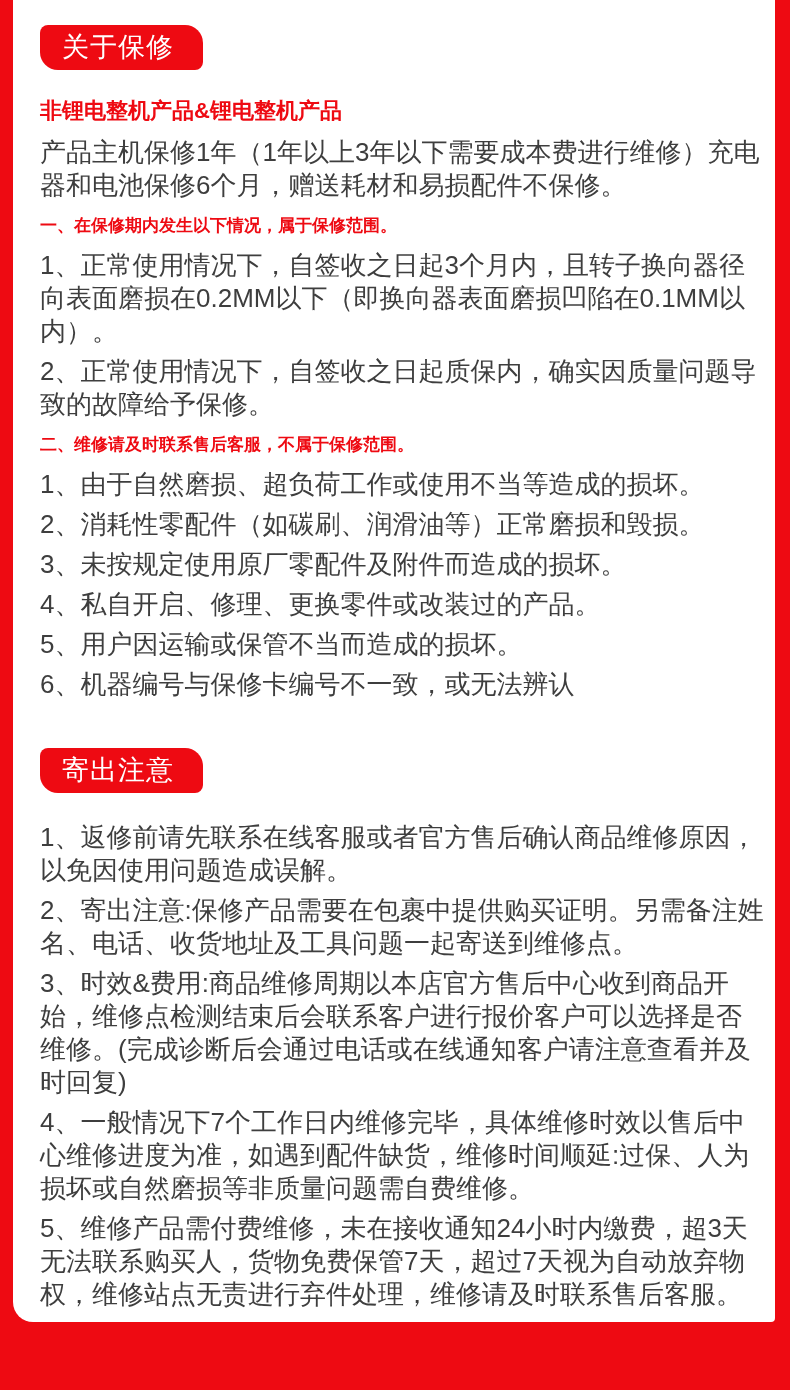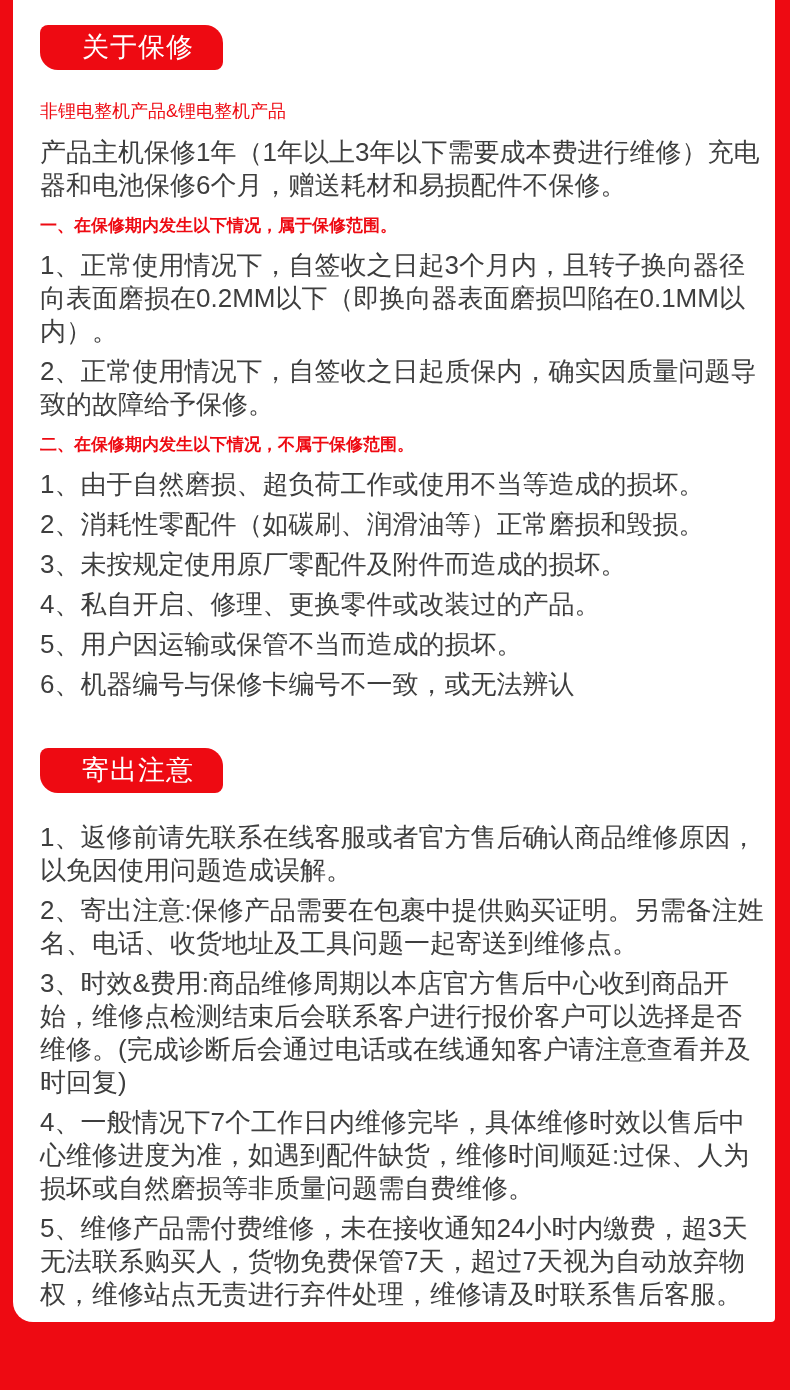--- a/index.html
+++ b/index.html
@@ -27,33 +27,33 @@
     border-radius:0 0 4px 20px;
     box-sizing:border-box;
     padding:25px 8px 0 27px;
   }
   .badge{
     display:inline-block;
     background:var(--red);
     color:#ffffff;
     font-size:27px;
     line-height:30px;
-    padding:7px 29px 8px 42px;
+    padding:7px 29px 8px 22px;
     border-radius:8px 18px 8px 18px;
     margin:0 0 28px 0;
     letter-spacing:1px;
   }
   .badge-repair{
     margin:40px 0 28px 0;
   }
   .subtitle{
     margin:0 0 12px 0;
-    font-size:18px;
+    font-size:22px;
     line-height:26px;
-    font-weight:normal;
+    font-weight:bold;
     color:var(--red);
   }
   p.body{
     margin:0 0 7px 0;
     font-size:26px;
     line-height:33px;
     color:var(--text);
   }
   p.red-heading{
     margin:0 0 7px 0;
@@ -75,21 +75,21 @@
 
     <p class="subtitle">非锂电整机产品&amp;锂电整机产品</p>
 
     <p class="body">产品主机保修1年（1年以上3年以下需要成本费进行维修）充电器和电池保修6个月，赠送耗材和易损配件不保修。</p>
 
     <p class="red-heading">一、在保修期内发生以下情况，属于保修范围。</p>
 
     <p class="body">1、正常使用情况下，自签收之日起3个月内，且转子换向器径向表面磨损在0.2MM以下（即换向器表面磨损凹陷在0.1MM以内）。</p>
     <p class="body">2、正常使用情况下，自签收之日起质保内，确实因质量问题导致的故障给予保修。</p>
 
-    <p class="red-heading">二、在保修期内发生以下情况，不属于保修范围。</p>
+    <p class="red-heading">二、维修请及时联系售后客服，不属于保修范围。</p>
 
     <p class="body">1、由于自然磨损、超负荷工作或使用不当等造成的损坏。</p>
     <p class="body">2、消耗性零配件（如碳刷、润滑油等）正常磨损和毁损。</p>
     <p class="body">3、未按规定使用原厂零配件及附件而造成的损坏。</p>
     <p class="body">4、私自开启、修理、更换零件或改装过的产品。</p>
     <p class="body">5、用户因运输或保管不当而造成的损坏。</p>
     <p class="body">6、机器编号与保修卡编号不一致，或无法辨认</p>
 
     <div class="badge badge-repair">
       <span>寄出注意</span>

